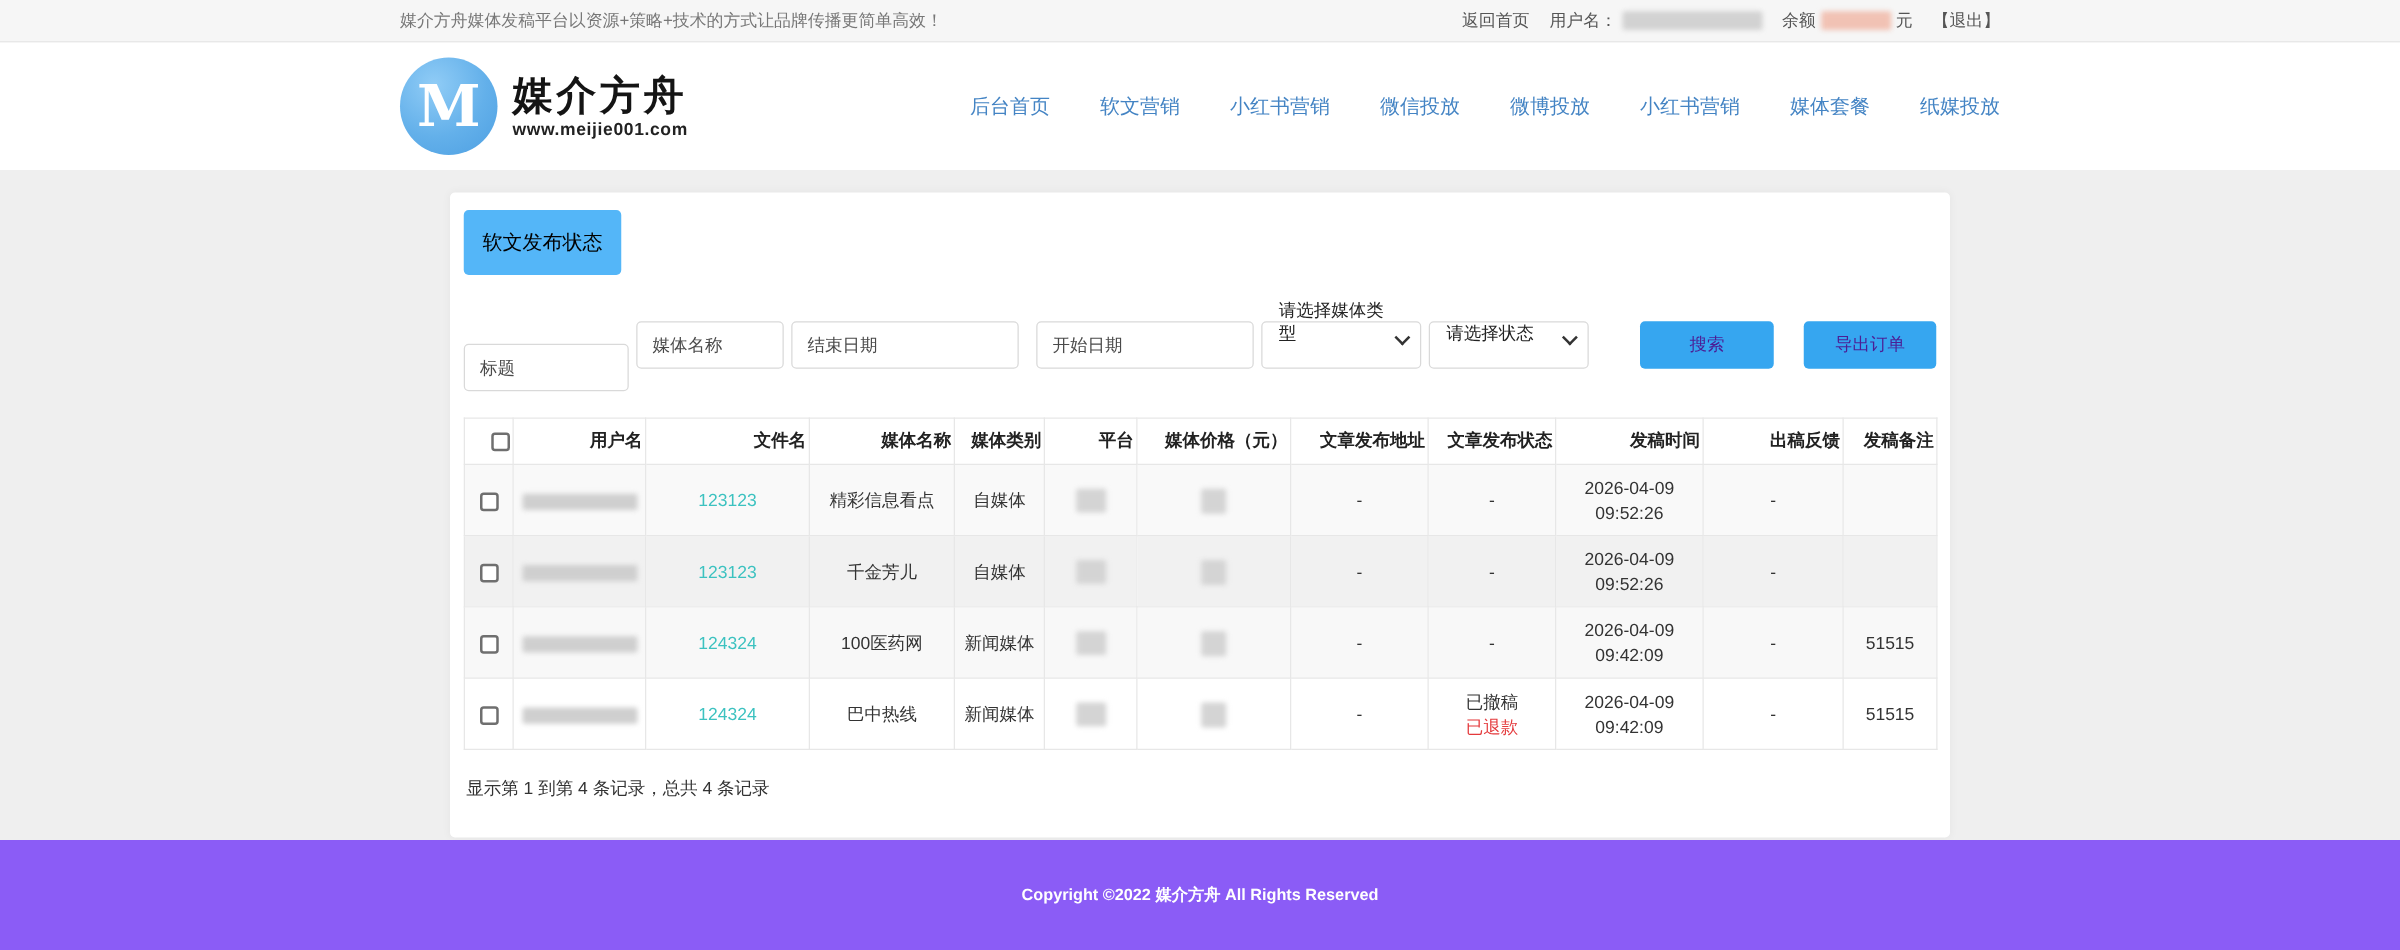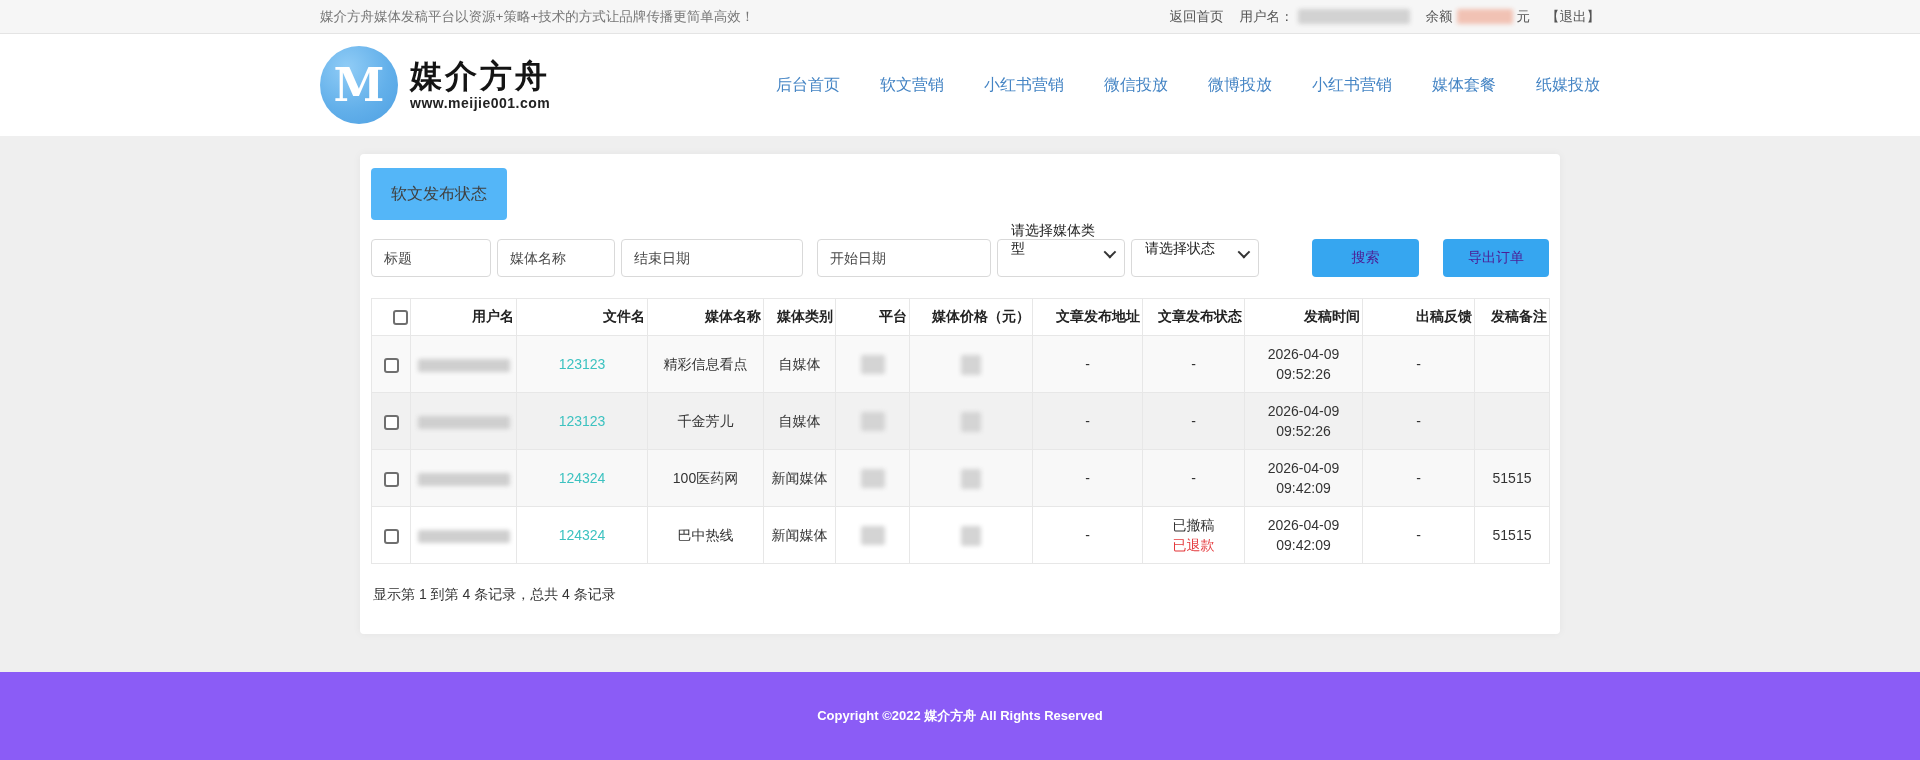--- a/index.html
+++ b/index.html
@@ -24,27 +24,27 @@
     color:#fff; display:flex; align-items:center; justify-content:center;
     font-family:"DejaVu Serif","Liberation Serif",serif; font-size:46px; font-weight:bold; }
   .logo-text { display:flex; flex-direction:column; }
   .brand { font-size:32px; font-weight:bold; color:#141414; letter-spacing:3px; line-height:1.1; }
   .domain { font-size:14px; font-weight:bold; color:#222; letter-spacing:.5px; }
   .nav { display:flex; align-items:center; gap:40px; font-size:16px; color:#4484c4; }
   .nav-item { cursor:pointer; white-space:nowrap; }
   
   .card { width:1200px; margin:18px auto 0; background:#fff; border-radius:4px;
     padding:14px 11px 30px; box-shadow:0 0 8px rgba(0,0,0,.05); flex:0 0 auto; }
-  .tab-btn { width:136px; height:52px; background:#54b6f8; color:#404040; font-size:16px;
+  .tab-btn { width:126px; height:52px; background:#54b6f8; color:#000000; font-size:16px;
     border:none; border-radius:4px; cursor:pointer; font-family:inherit; }
   .filters { display:flex; align-items:center; margin-top:19px; gap:6px; }
   .f-input { height:38px; border:1px solid #d9d9d9; border-radius:4px; padding:0 12px;
     font-size:14px; color:#333; font-family:inherit; outline:none; background:#fff; }
   .f-input::placeholder { color:#4a4a4a; opacity:1; }
-  .w-title { width:120px; } .w-media { width:118px; } .w-start { width:174px; } .w-end { width:182px; margin-right:8px; }
+  .w-title { width:132px;margin-top:36px; } .w-media { width:118px; } .w-start { width:174px; } .w-end { width:182px; margin-right:8px; }
   .f-select { width:128px; height:38px; border:1px solid #d9d9d9; border-radius:4px;
     display:flex; align-items:flex-end; justify-content:space-between; padding:0 11px 18px 13px;
     font-size:14px; color:#222; background:#fff; cursor:pointer; }
   .chev { width:9px; height:9px; border-right:2px solid #333; border-bottom:2px solid #333;
     transform:rotate(45deg) translateY(-2px); flex:0 0 auto; }
   .btn { height:38px; border:none; border-radius:4px; background:#36a6f0; color:#4c1d95;
     font-size:14px; cursor:pointer; font-family:inherit; }
   .btn-search { width:107px; margin-left:auto; }
   .btn-export { width:106px; margin-left:18px; }
   

